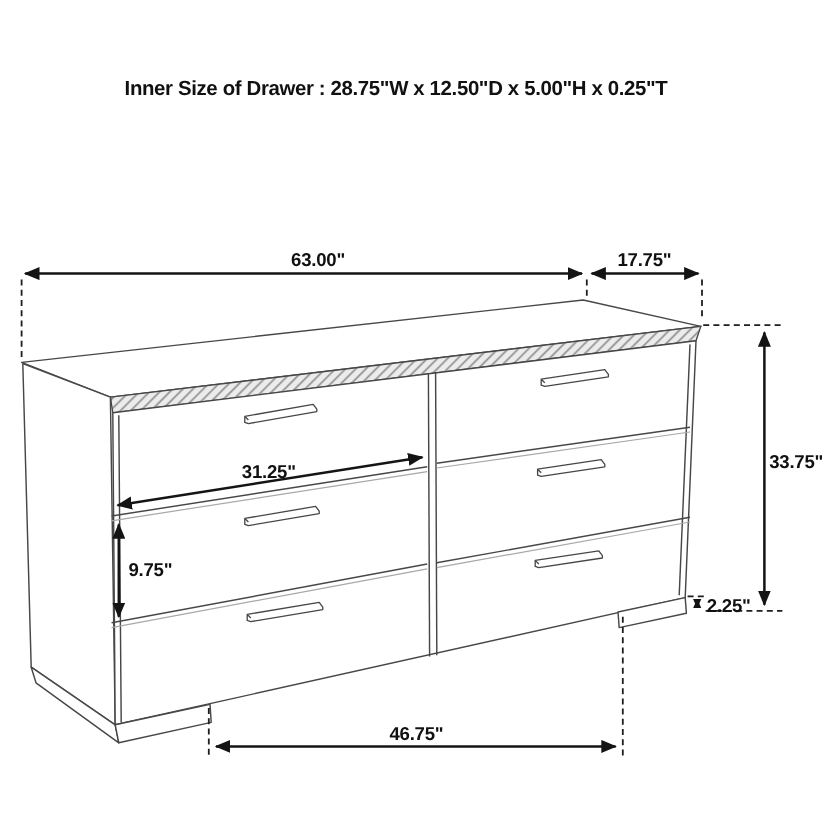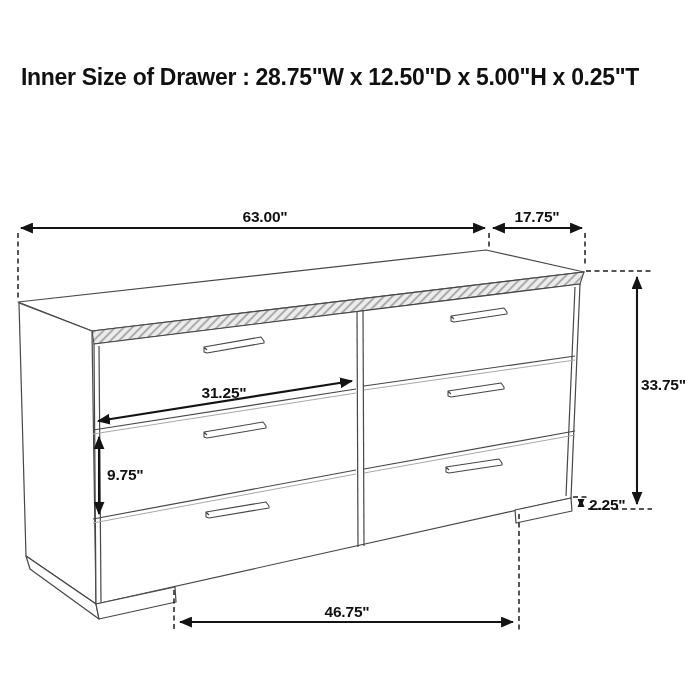--- a/index.html
+++ b/index.html
@@ -1,19 +1,19 @@
 <!DOCTYPE html>
 <html><head>
 <meta charset="utf-8">
 <style>
   html,body{margin:0;padding:0;background:#ffffff;}
   .canvas{position:relative;width:700px;height:700px;background:#ffffff;overflow:hidden;
           font-family:"Liberation Sans","DejaVu Sans",sans-serif;}
   .title{position:absolute;top:64px;left:0;width:660px;text-align:center;
-         font-size:23px;font-weight:bold;color:#111;letter-spacing:-0.3px;white-space:nowrap;}
+         font-size:17px;font-weight:bold;color:#111;letter-spacing:-0.3px;white-space:nowrap;}
   svg{position:absolute;top:0;left:0;}
   .dimtext{font-family:"Liberation Sans","DejaVu Sans",sans-serif;font-size:15.5px;font-weight:bold;fill:#111;letter-spacing:-0.2px;}
   .draw{fill:#ffffff;stroke:#474747;stroke-width:1.2;stroke-linejoin:round;}
   .dline{stroke:#474747;stroke-width:1.2;fill:none;}
   .echo{stroke:#a8a8a8;stroke-width:1;fill:none;}
   .dim{stroke:#141414;stroke-width:2.1;fill:none;}
   .ext{stroke:#1e1e1e;stroke-width:1.5;fill:none;stroke-dasharray:5 3.5;}
 </style>
 </head>
 <body>

